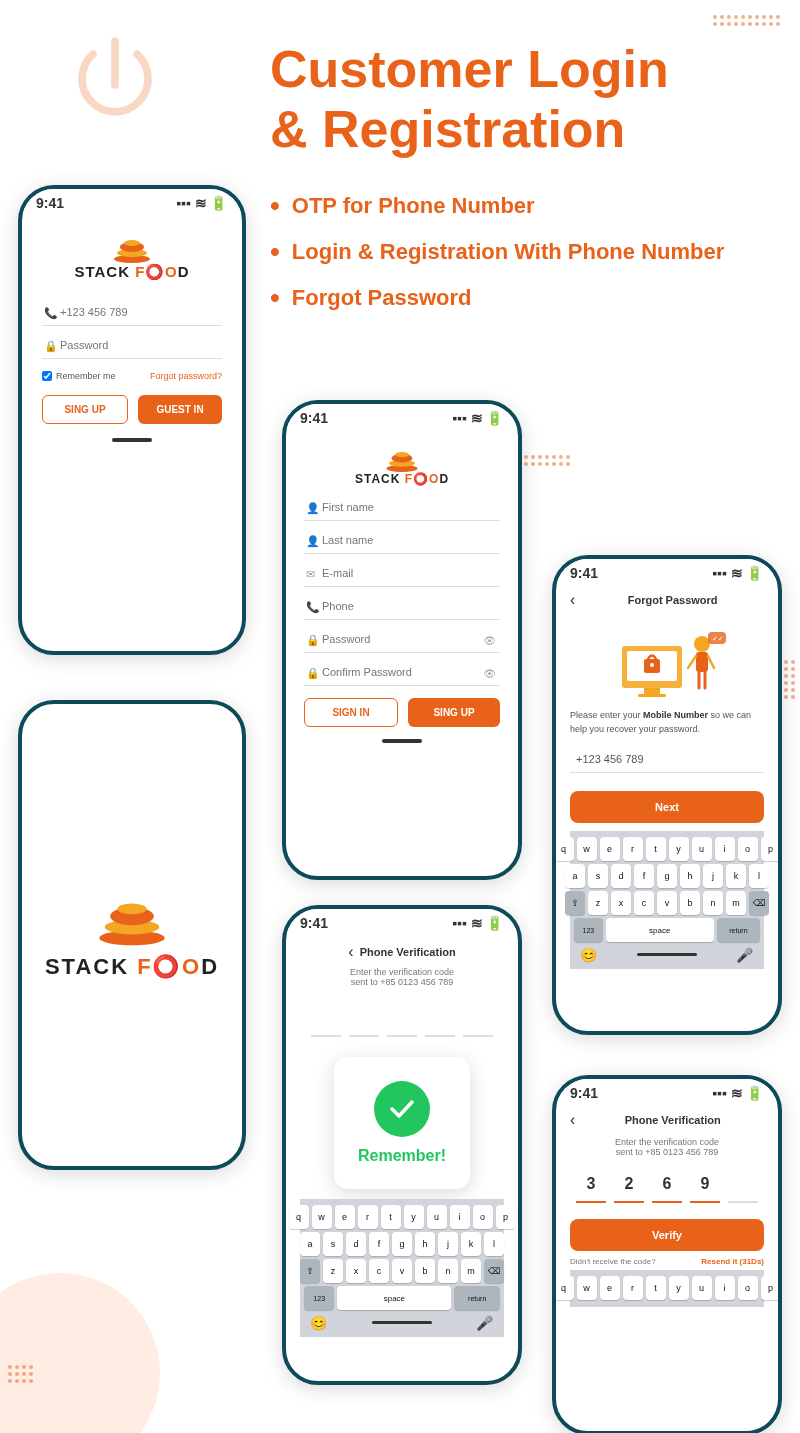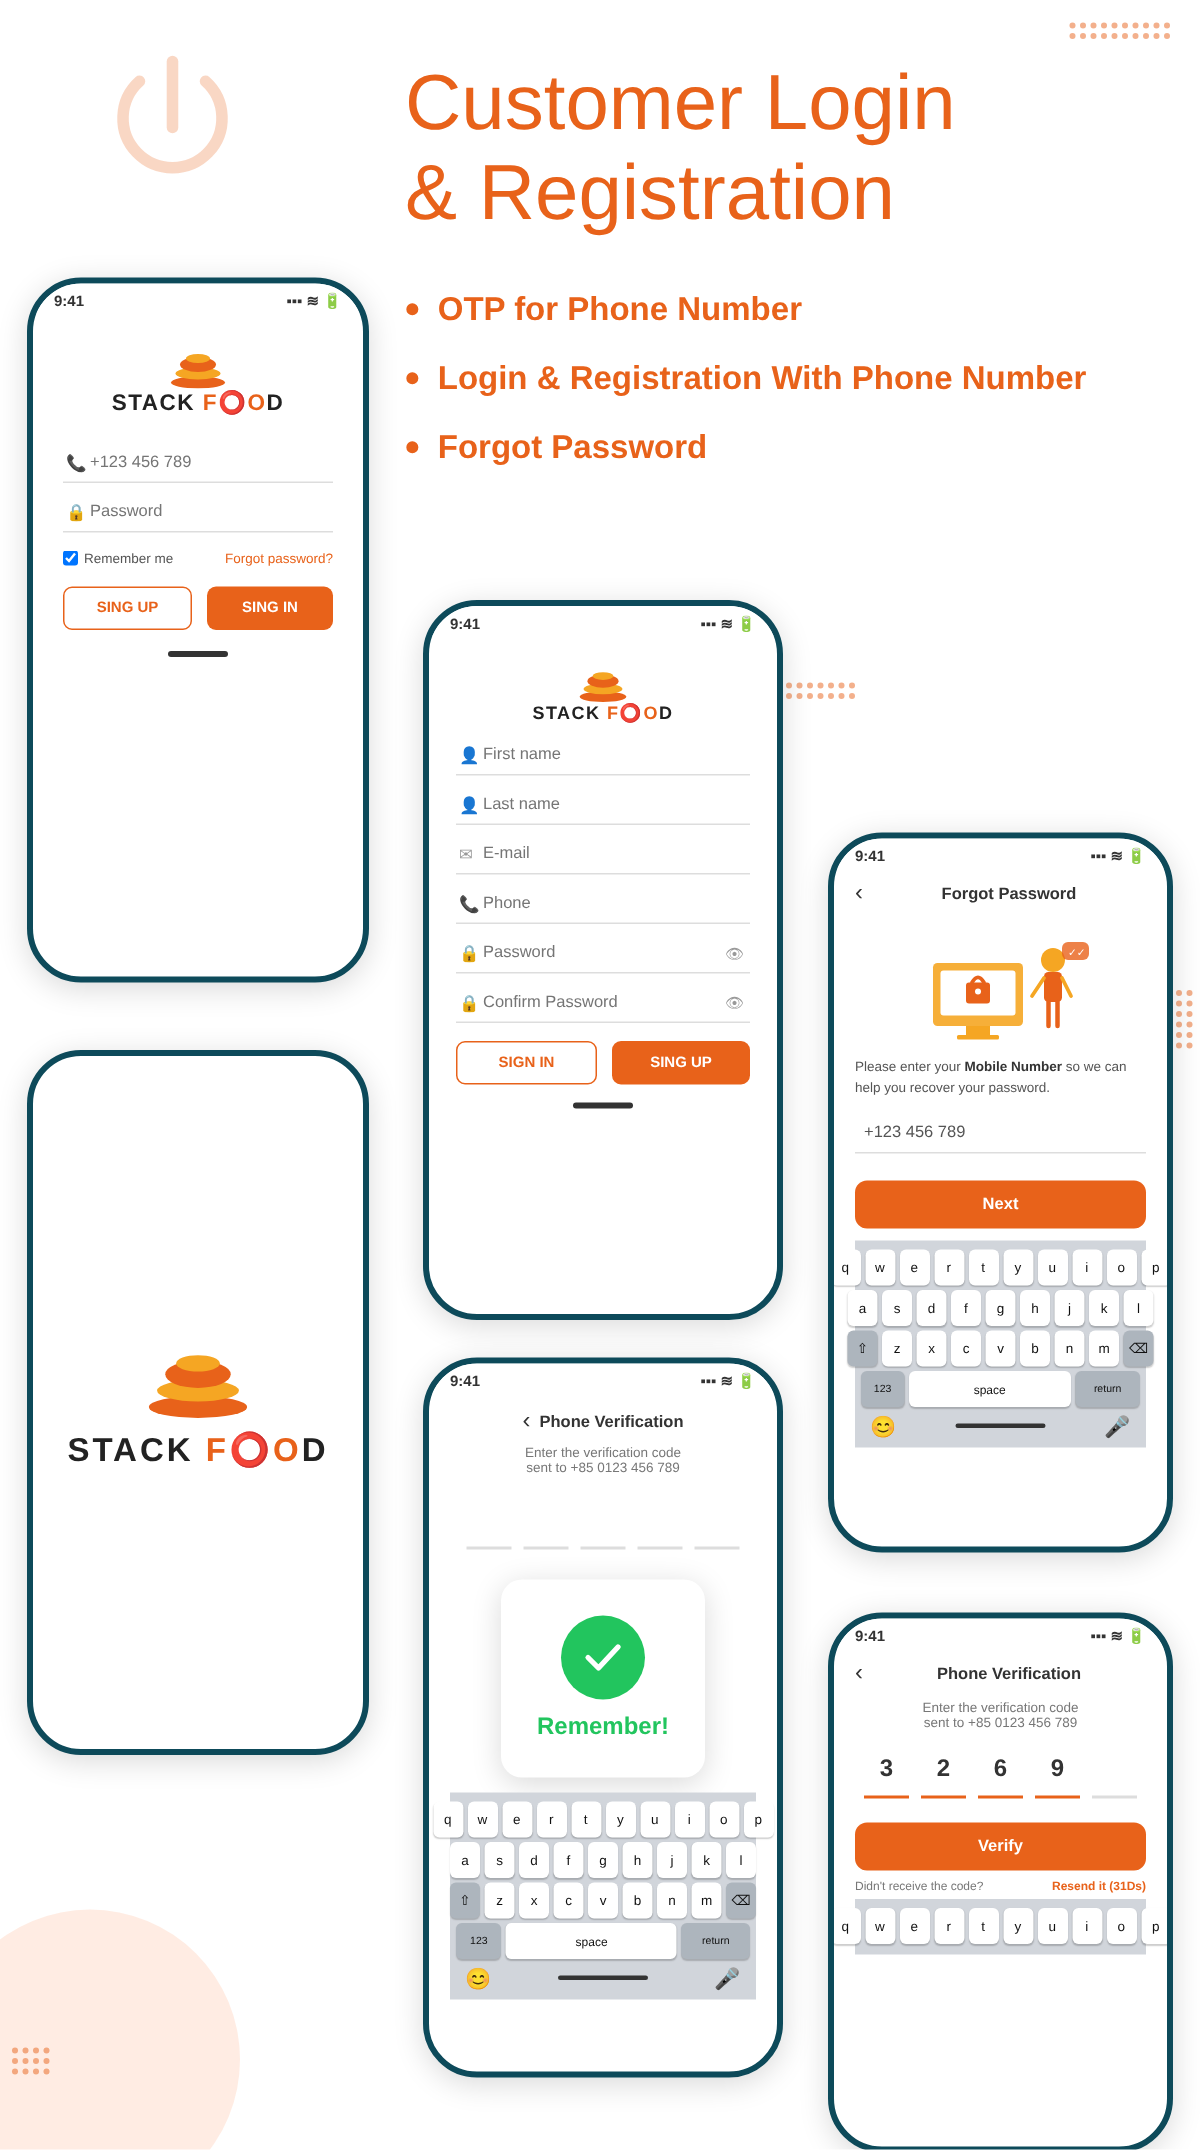--- a/index.html
+++ b/index.html
@@ -33,21 +33,21 @@
 
     
     .header-section {
       position: absolute;
       top: 40px;
       left: 270px;
       right: 20px;
     }
     .header-title {
       font-size: 52px;
-      font-weight: 400;
+      font-weight: 700;
       color: #E8621A;
       line-height: 1.15;
       margin-bottom: 30px;
     }
     .feature-list {
       list-style: none;
       padding: 0;
     }
     .feature-list li {
       font-size: 22px;
@@ -74,21 +74,21 @@
       box-shadow: 0 4px 20px rgba(0,0,0,0.15);
     }
     .phone-mockup.dark-border {
       border-color: #0d4a5a;
     }
     .status-bar {
       display: flex;
       justify-content: space-between;
       align-items: center;
       padding: 6px 14px 2px;
-      font-size: 10px;
+      font-size: 14px;
       font-weight: 600;
       color: #333;
       background: #fff;
     }
 
     
     .phone1 {
       left: 18px;
       top: 185px;
       width: 228px;
@@ -592,21 +592,21 @@
     <div class="remember-row">
       <label class="remember-label">
         <input type="checkbox" checked="" style="width: 10px; height: 10px;">
         <span>Remember me</span>
       </label>
       <span class="forgot-link">Forgot password?</span>
     </div>
 
     <div class="btn-row">
       <button class="btn-outline-sm">SING UP</button>
-      <button class="btn-fill-sm">SING IN</button>
+      <button class="btn-fill-sm">GUEST IN</button>
     </div>
   </div>
   <div class="scrollbar-indicator"></div>
 </div>
 
 <div class="phone-mockup dark-border phone2">
   <div class="status-bar">
     <span>9:41</span>
     <span>▪▪▪ ≋ 🔋</span>
   </div>

